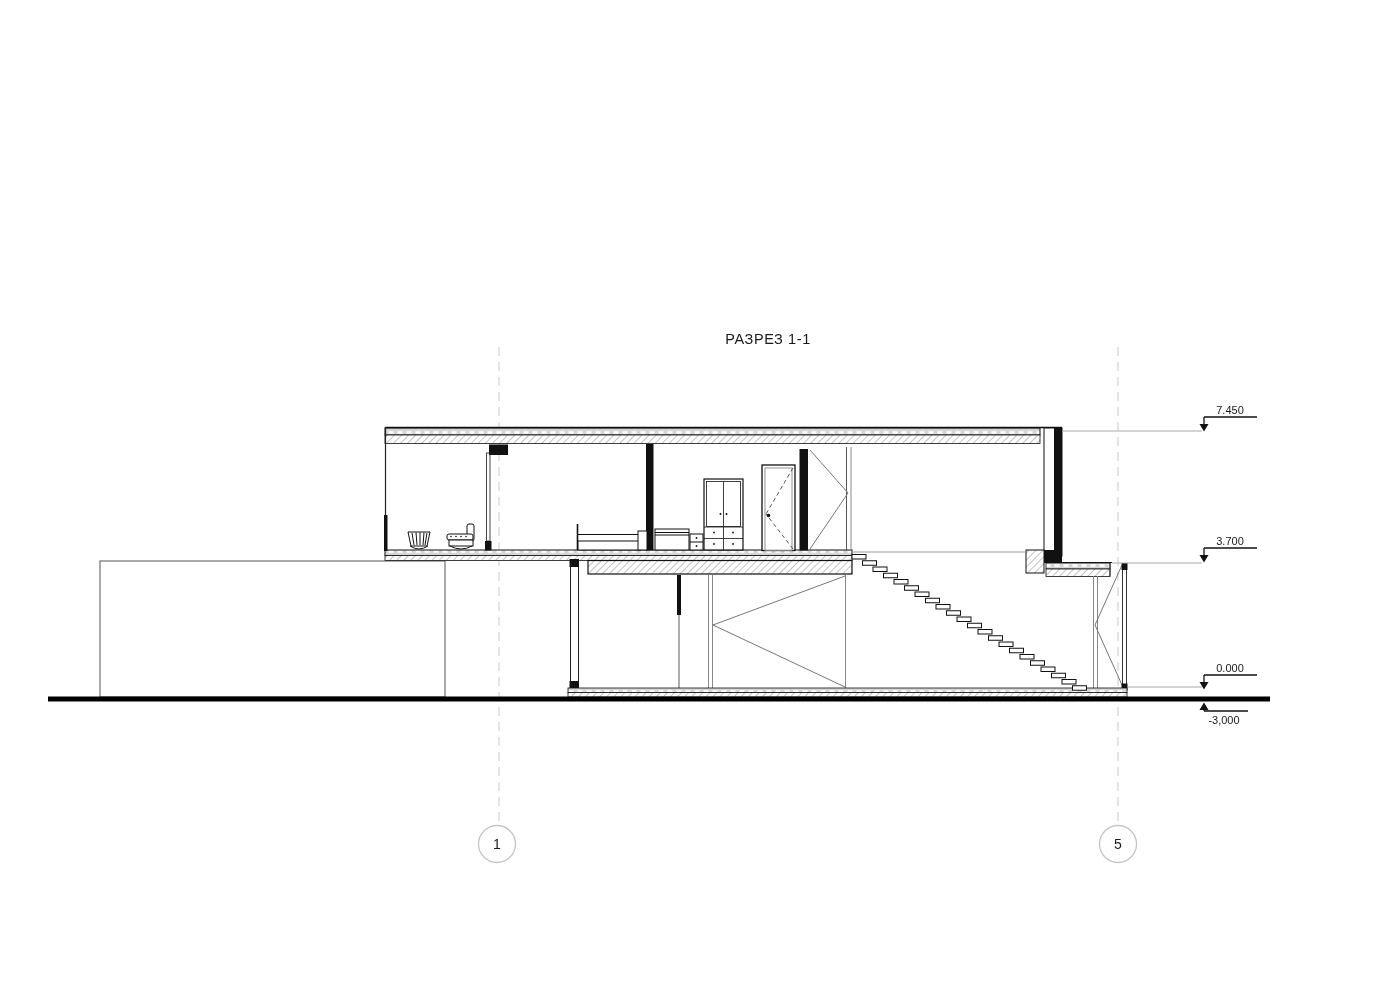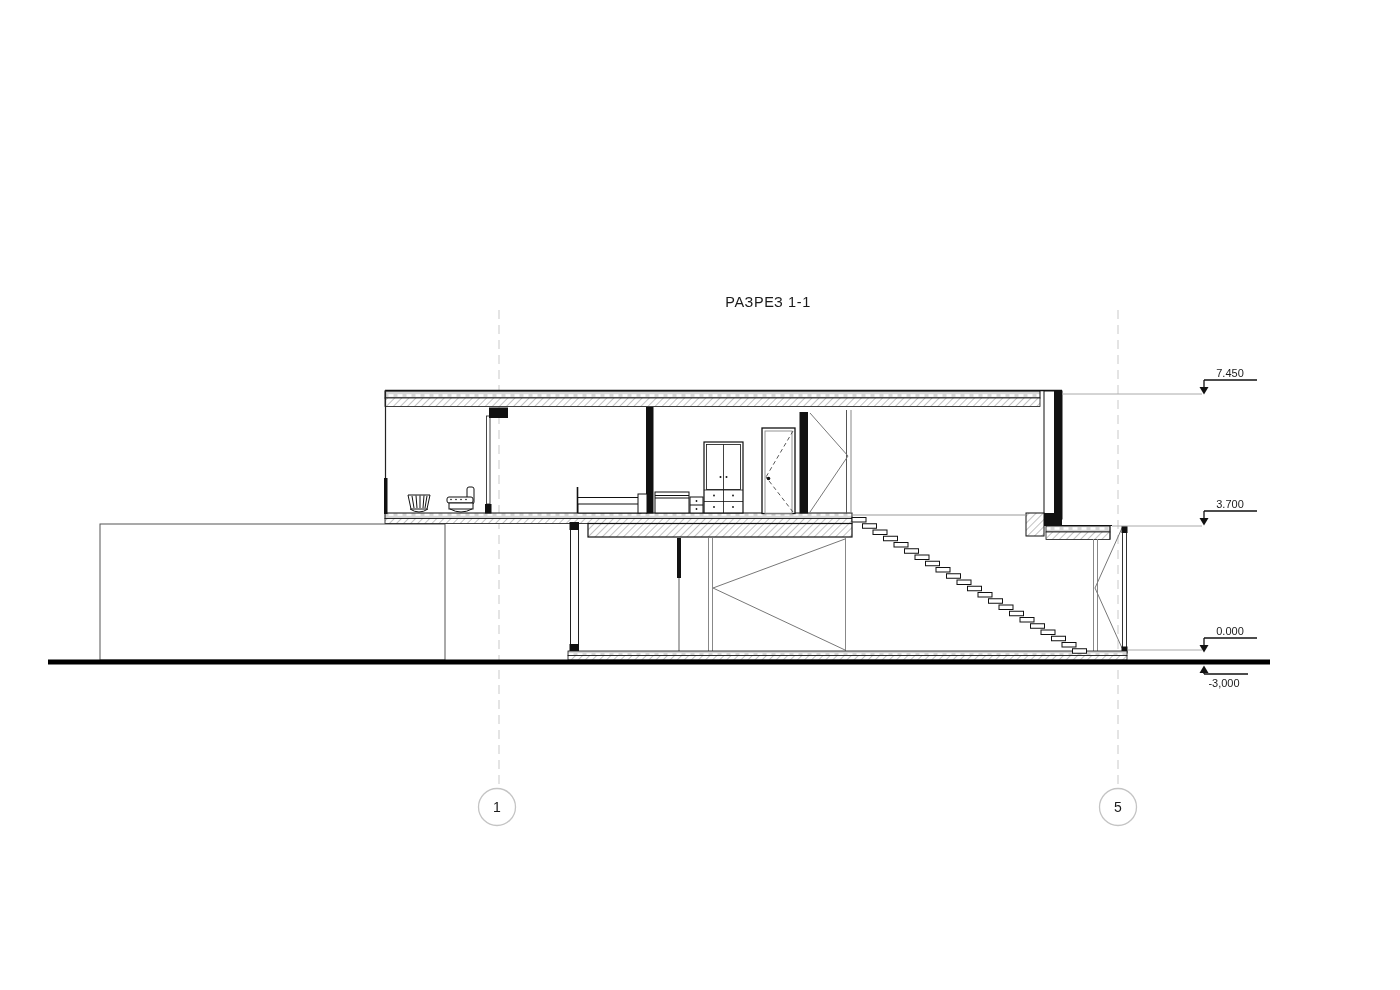--- a/index.html
+++ b/index.html
@@ -1,17 +1,17 @@
 <!DOCTYPE html>
 <html><head>
 <meta charset="utf-8">
 <style>
   html,body{margin:0;padding:0;background:#ffffff;}
   .canvas{position:relative;width:1400px;height:854px;background:#ffffff;overflow:hidden;
-          font-family:"Liberation Sans", sans-serif;}
+          font-family:"Liberation Sans", sans-serif;margin-top:37px;}
   svg{display:block;}
   text{font-family:"Liberation Sans", sans-serif;fill:#1a1a1a;}
   .title-text{font-size:14.5px;letter-spacing:0.6px;}
   .dim-text{font-size:11px;}
   .bubble-text{font-size:14px;}
 </style>
 </head>
 <body>
 
 <div class="canvas">

